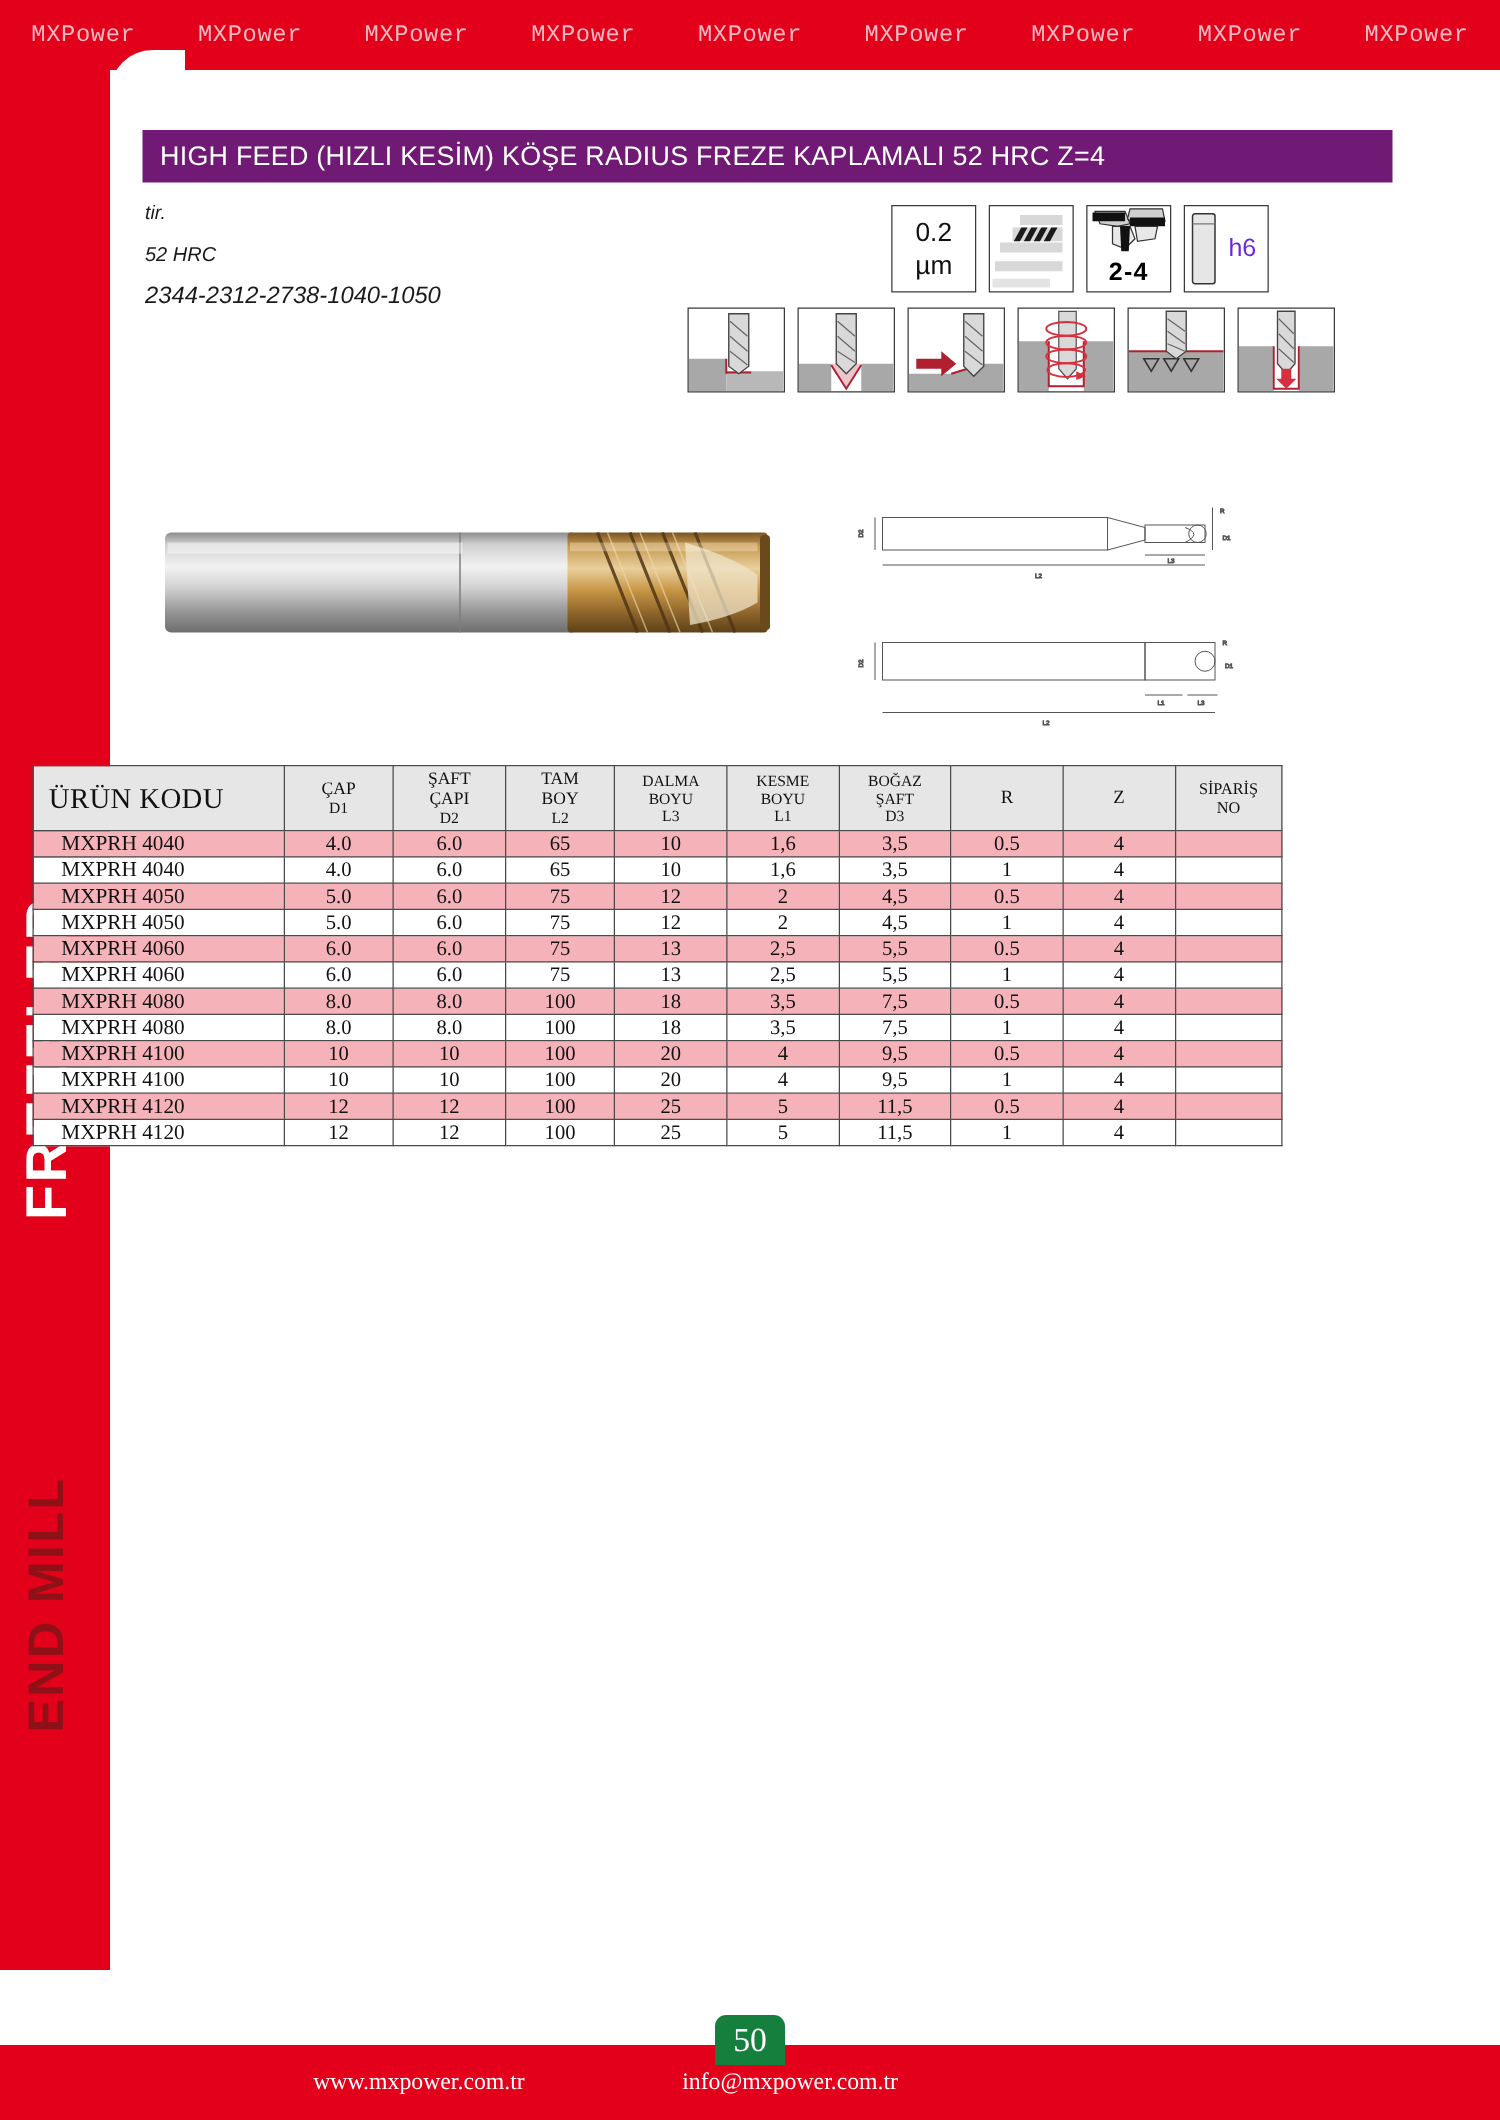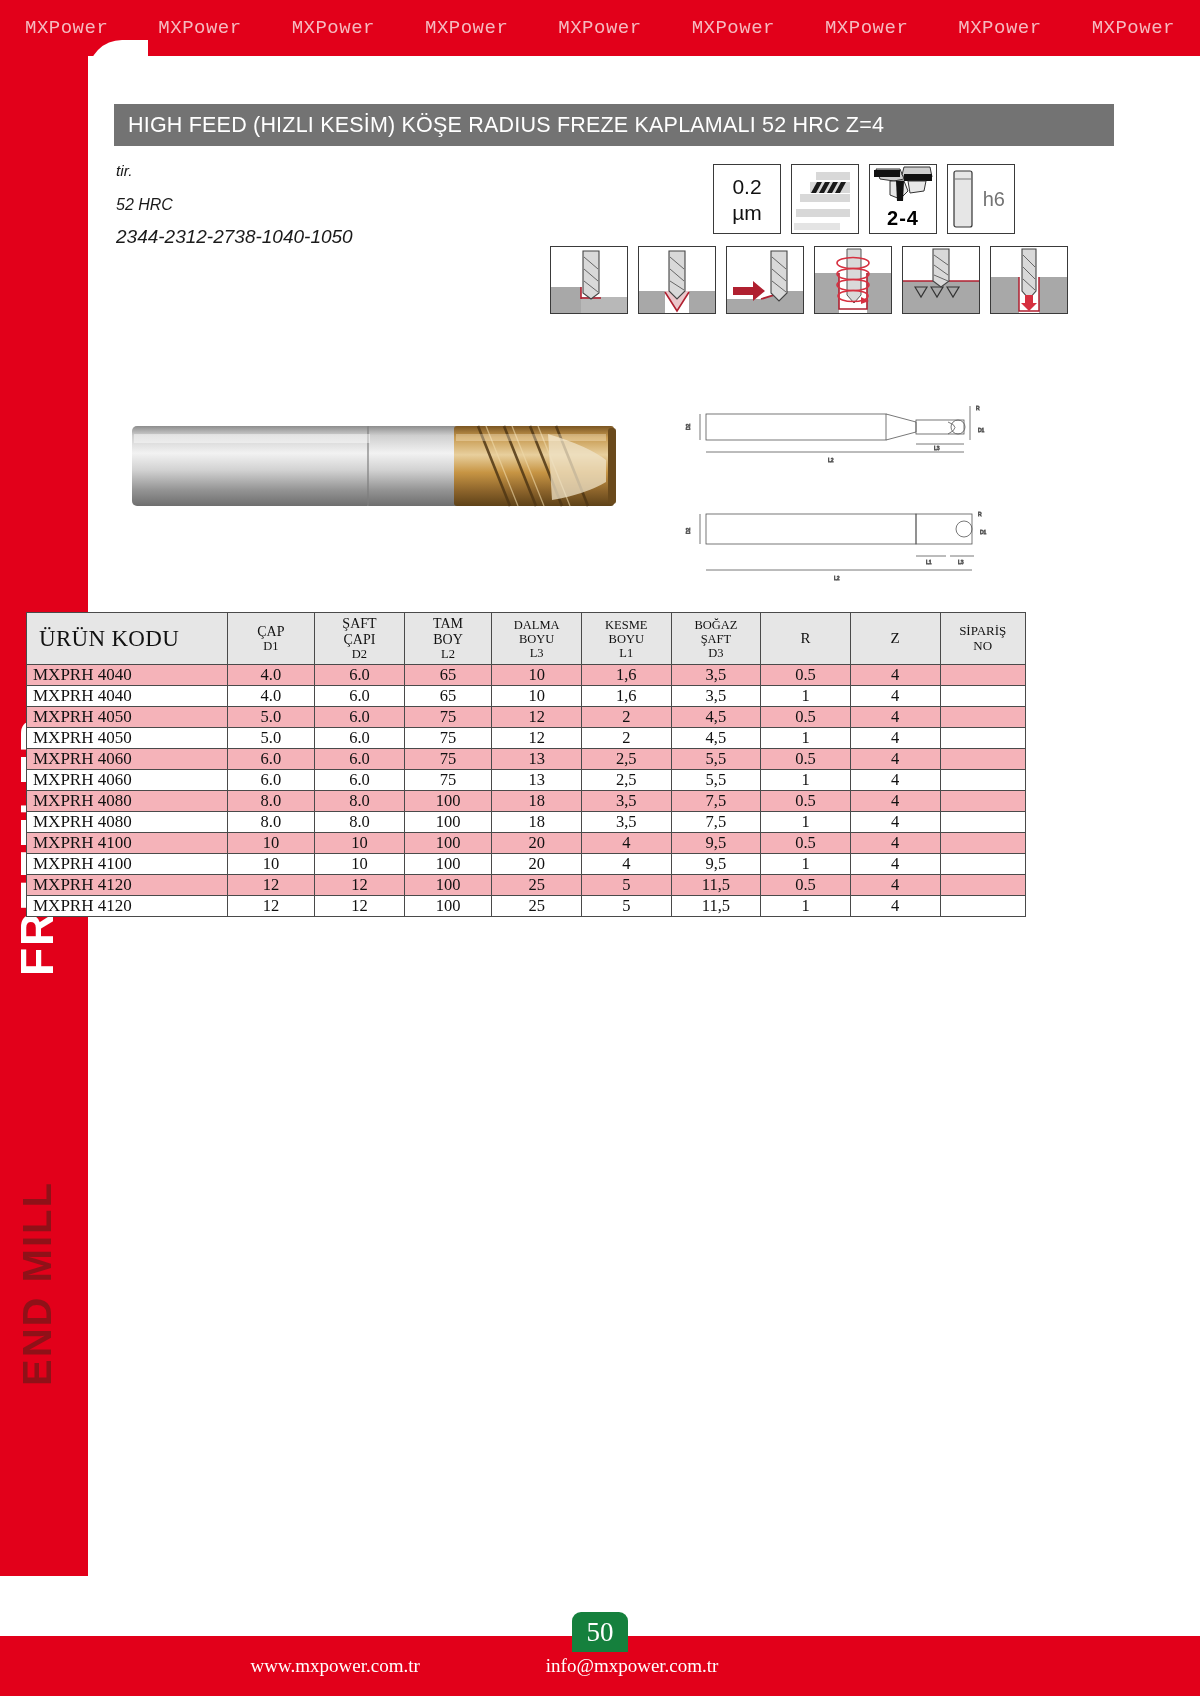--- a/index.html
+++ b/index.html
@@ -49,21 +49,21 @@
 
   
   #content {
     position: absolute; left: 88px; top: 56px; width: 1112px; height: 1520px;
     background: #ffffff;
   }
 
   
   #title-bar {
     position: absolute; left: 26px; top: 48px; width: 1000px; height: 42px;
-    background: #737373; display: flex; align-items: center;
+    background: #701a75; display: flex; align-items: center;
   }
   #title-bar .title-text {
     color: #fff; font-size: 21.5px; font-weight: 500;
     padding-left: 14px; letter-spacing: .2px; white-space: nowrap;
   }
 
   
   #desc {
     position: absolute; left: 28px; top: 104px; width: 430px;
     font-style: italic; color: #1a1a1a; line-height: 1.42;
@@ -87,21 +87,21 @@
     font-size: 21px; color: #111; font-weight: 400;
   }
   .fbox .big.l1 { top: 10px; }
   .fbox .big.l2 { top: 36px; }
   .fbox .lbl24 {
     position: absolute; left: 0; right: 0; bottom: 3px; text-align: center;
     font-size: 20px; font-weight: bold; color: #000; letter-spacing: 1px;
   }
   .fbox .h6 {
     position: absolute; right: 9px; top: 50%; transform: translateY(-50%);
-    font-size: 20px; color: #737373;
+    font-size: 20px; color: #6d28d9;
   }
 
   
   #icon-row-bot {
     position: absolute; left: 462px; top: 190px;
     display: flex; gap: 10px;
   }
   .abox {
     width: 78px; height: 68px; border: 1.2px solid #3a3a3a; background: #fff;
     position: relative; overflow: hidden;
@@ -130,21 +130,21 @@
   #spec-table thead th .h-sub  { display: block; font-size: 12.5px; }
   #spec-table thead th.code-h {
     font-size: 23px; text-align: left; padding-left: 12px; letter-spacing: .3px;
   }
   #spec-table thead th.r-h, #spec-table thead th.z-h { font-size: 15px; }
   #spec-table thead th.ord-h .h-main,
   #spec-table thead th.ord-h .h-sub { font-size: 13px; }
 
   #spec-table tbody td { height: 19.6px; font-size: 16.5px; padding: 0; }
   #spec-table tbody td.code {
-    text-align: left; padding-left: 6px; font-size: 17px;
+    text-align: left; padding-left: 22px; font-size: 17px;
   }
   #spec-table tbody tr.alt td { background: #f5b3b9; }
   #spec-table tbody tr.plain td { background: #ffffff; }
 
   
   col.c-code { width: 188px; }
   col.c-num  { width: 82px; }
   col.c-num2 { width: 84px; }
   col.c-rz   { width: 84px; }
   col.c-ord  { width: 80px; }

